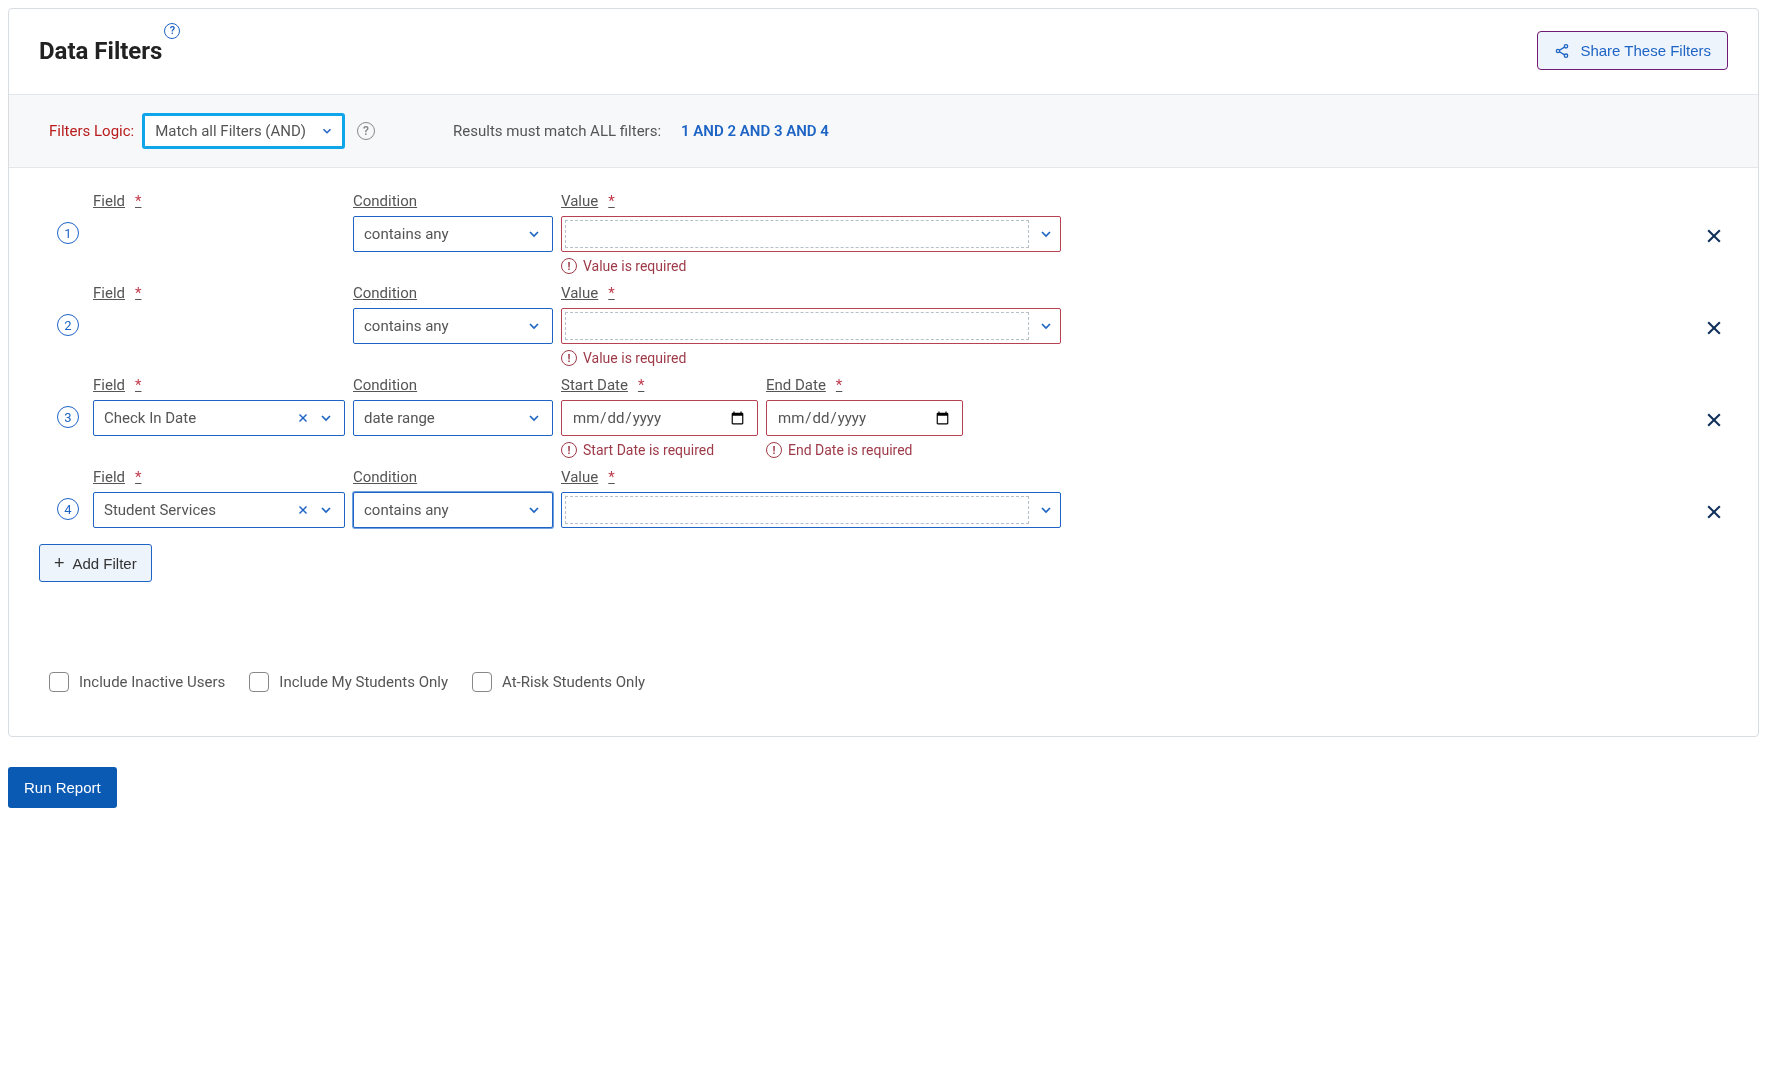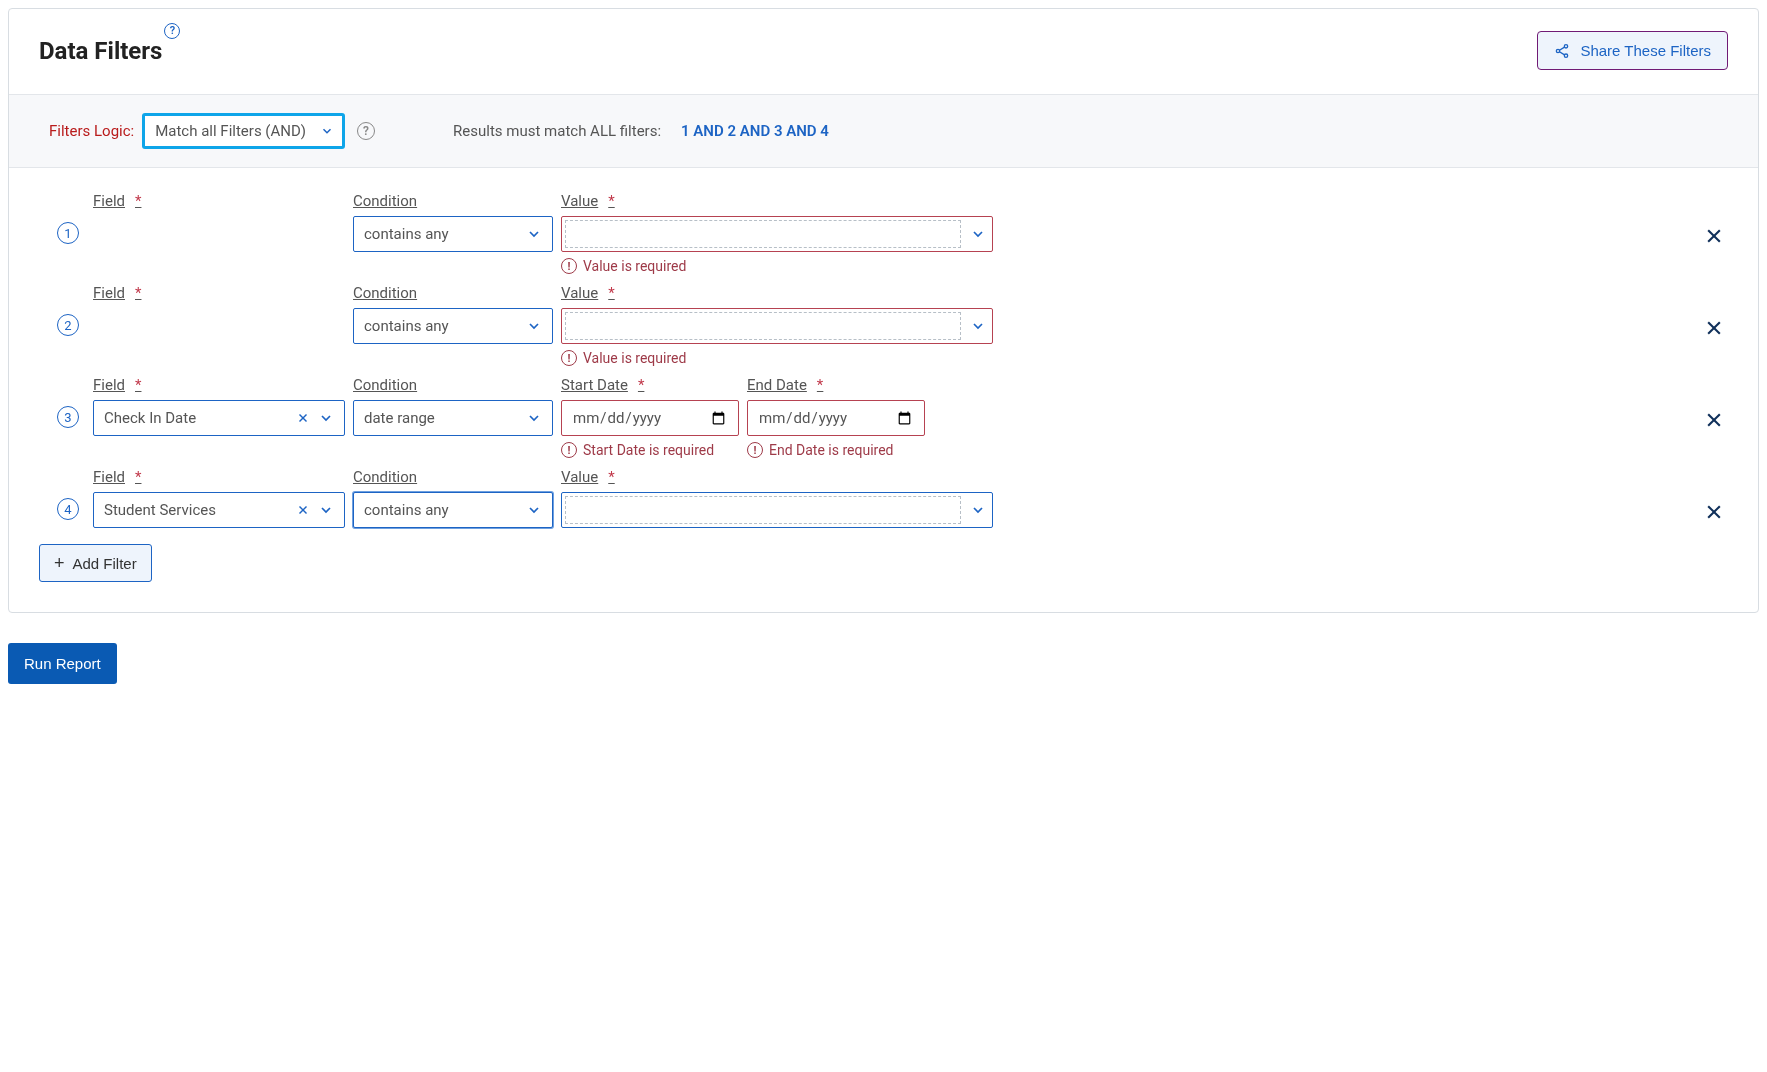--- a/index.html
+++ b/index.html
@@ -164,22 +164,22 @@
   .dd .dd-x {
     margin-right: 8px;
     display:inline-flex;
   }
   .dd .dd-x svg { width:14px; height:14px; stroke:#1d64c4; }
   .dd .dd-chev { display:inline-flex; }
   .dd .dd-chev svg { width:16px; height:16px; stroke:#1d64c4; }
 
   .field-col { width: 252px; }
   .cond-col  { width: 200px; }
-  .value-col { width: 432px; }
-  .date-col  { width: 178px; }
+  .value-col { width: 500px; }
+  .date-col  { width: 197px; }
 
   .multi {
     border: 1px solid #1d64c4;
     border-radius: 2px;
     background: #fff;
     height: 36px;
     display: flex;
     align-items: stretch;
     cursor: pointer;
   }
@@ -552,20 +552,34 @@
             <line x1="19" y1="5" x2="5" y2="19"></line>
           </svg>
       </span>
     </div>
 
     <button class="add-filter-btn">
       <span class="plus">+</span>
       <span>Add Filter</span>
     </button>
 
+    <div class="checkbox-row">
+      <label class="cb-item">
+        <span class="cb-box"></span>
+        <span>Include Inactive Users</span>
+      </label>
+      <label class="cb-item">
+        <span class="cb-box"></span>
+        <span>Include My Students Only</span>
+      </label>
+      <label class="cb-item">
+        <span class="cb-box"></span>
+        <span>At-Risk Students Only</span>
+      </label>
+    </div>
 
   </div>
 </div>
 
 <button class="run-btn">
   <span>Run Report</span>
 </button>
 
 
 

